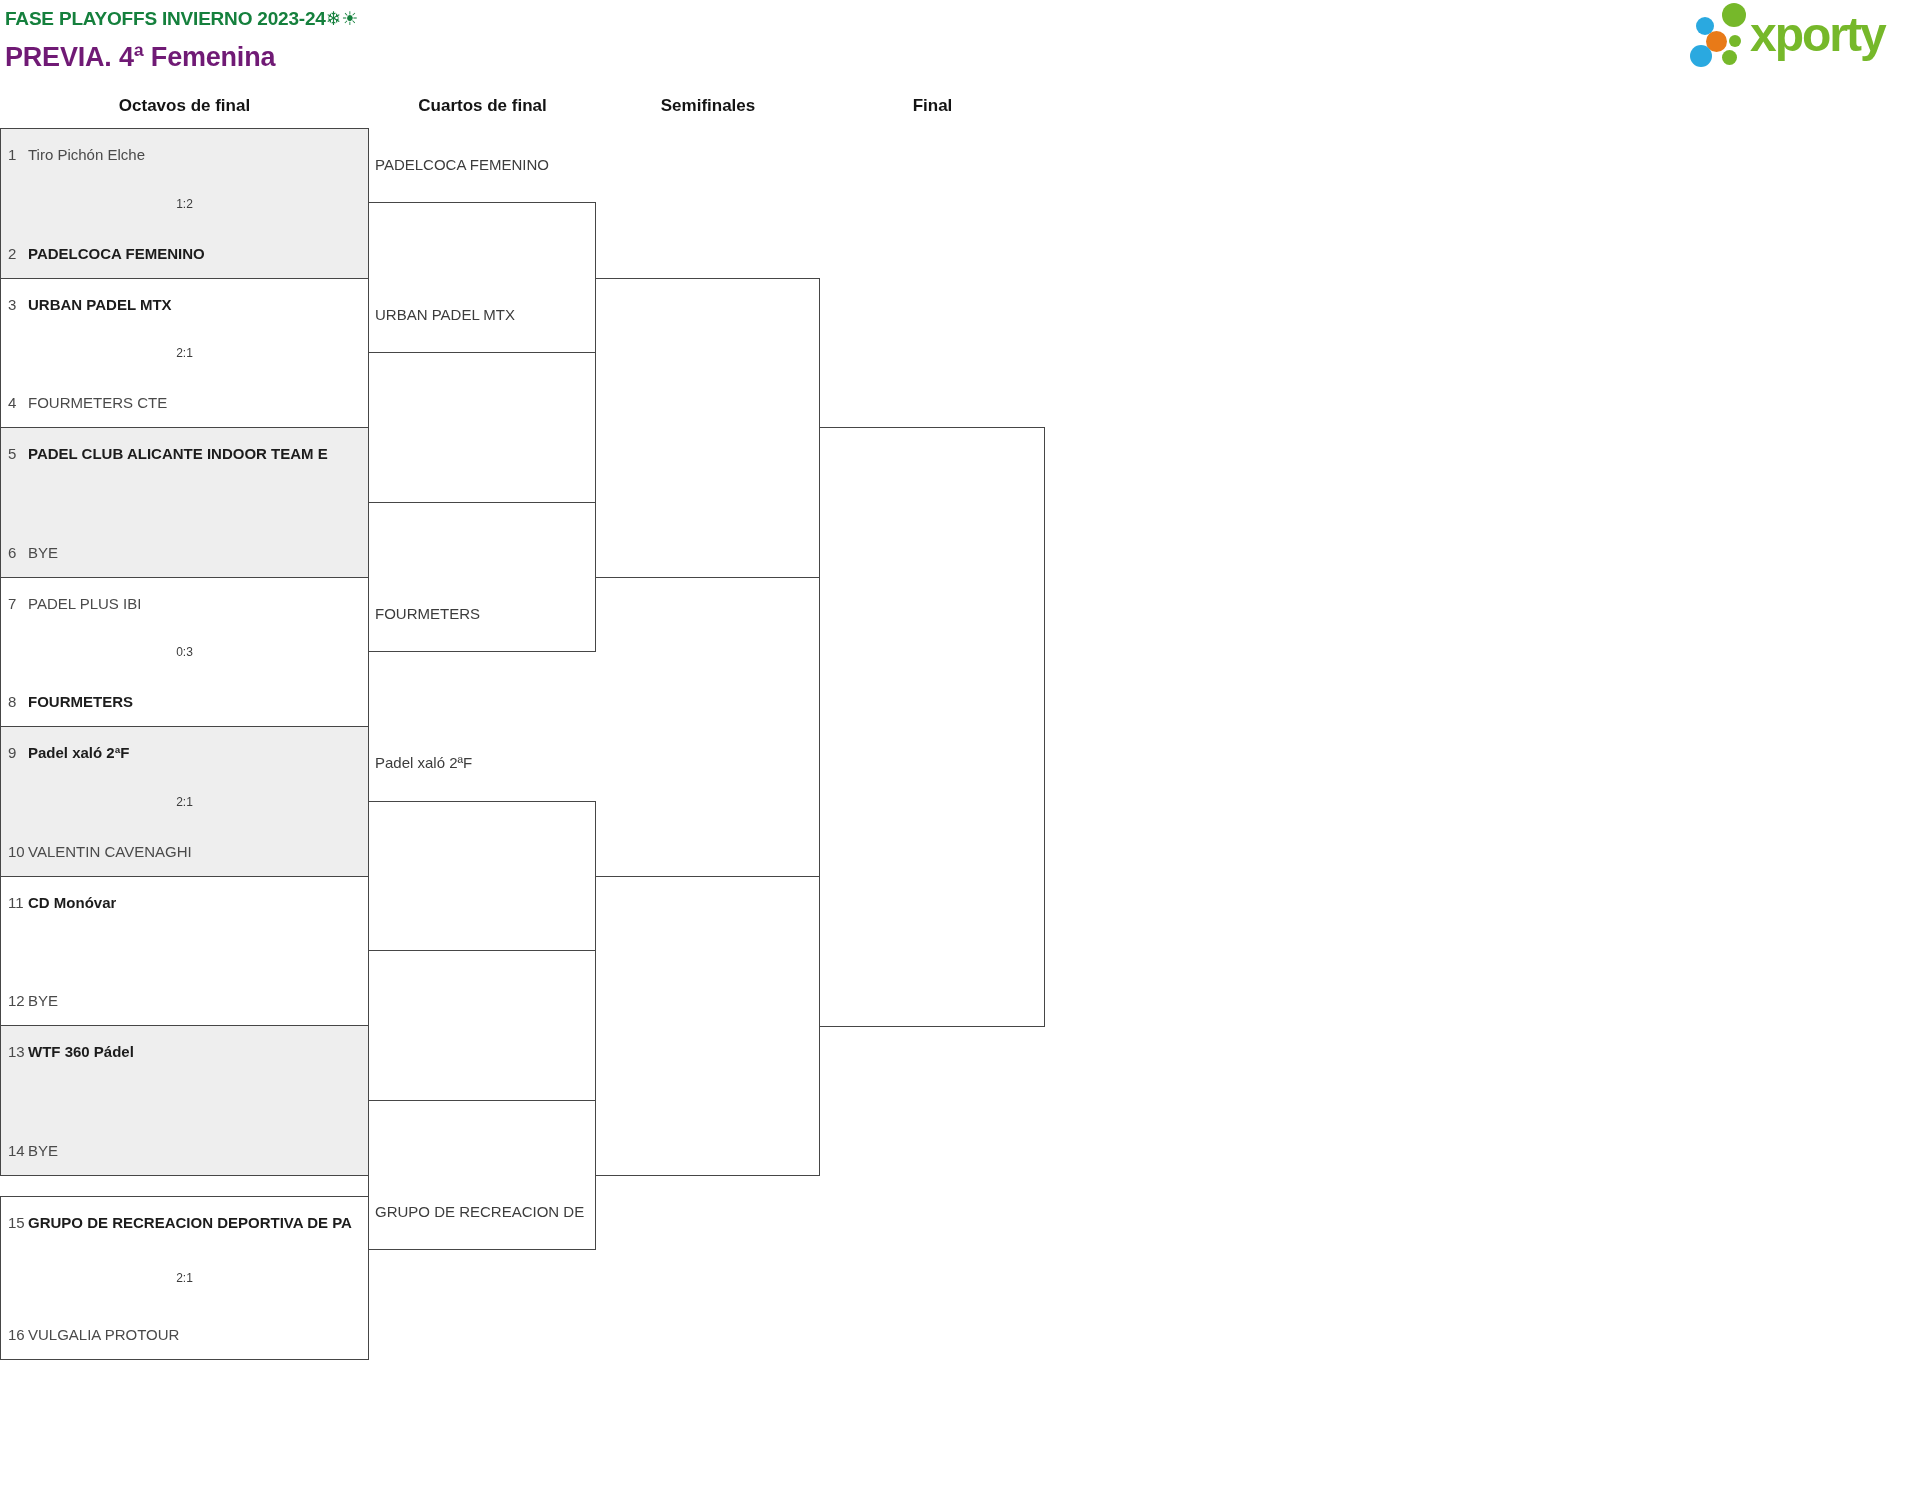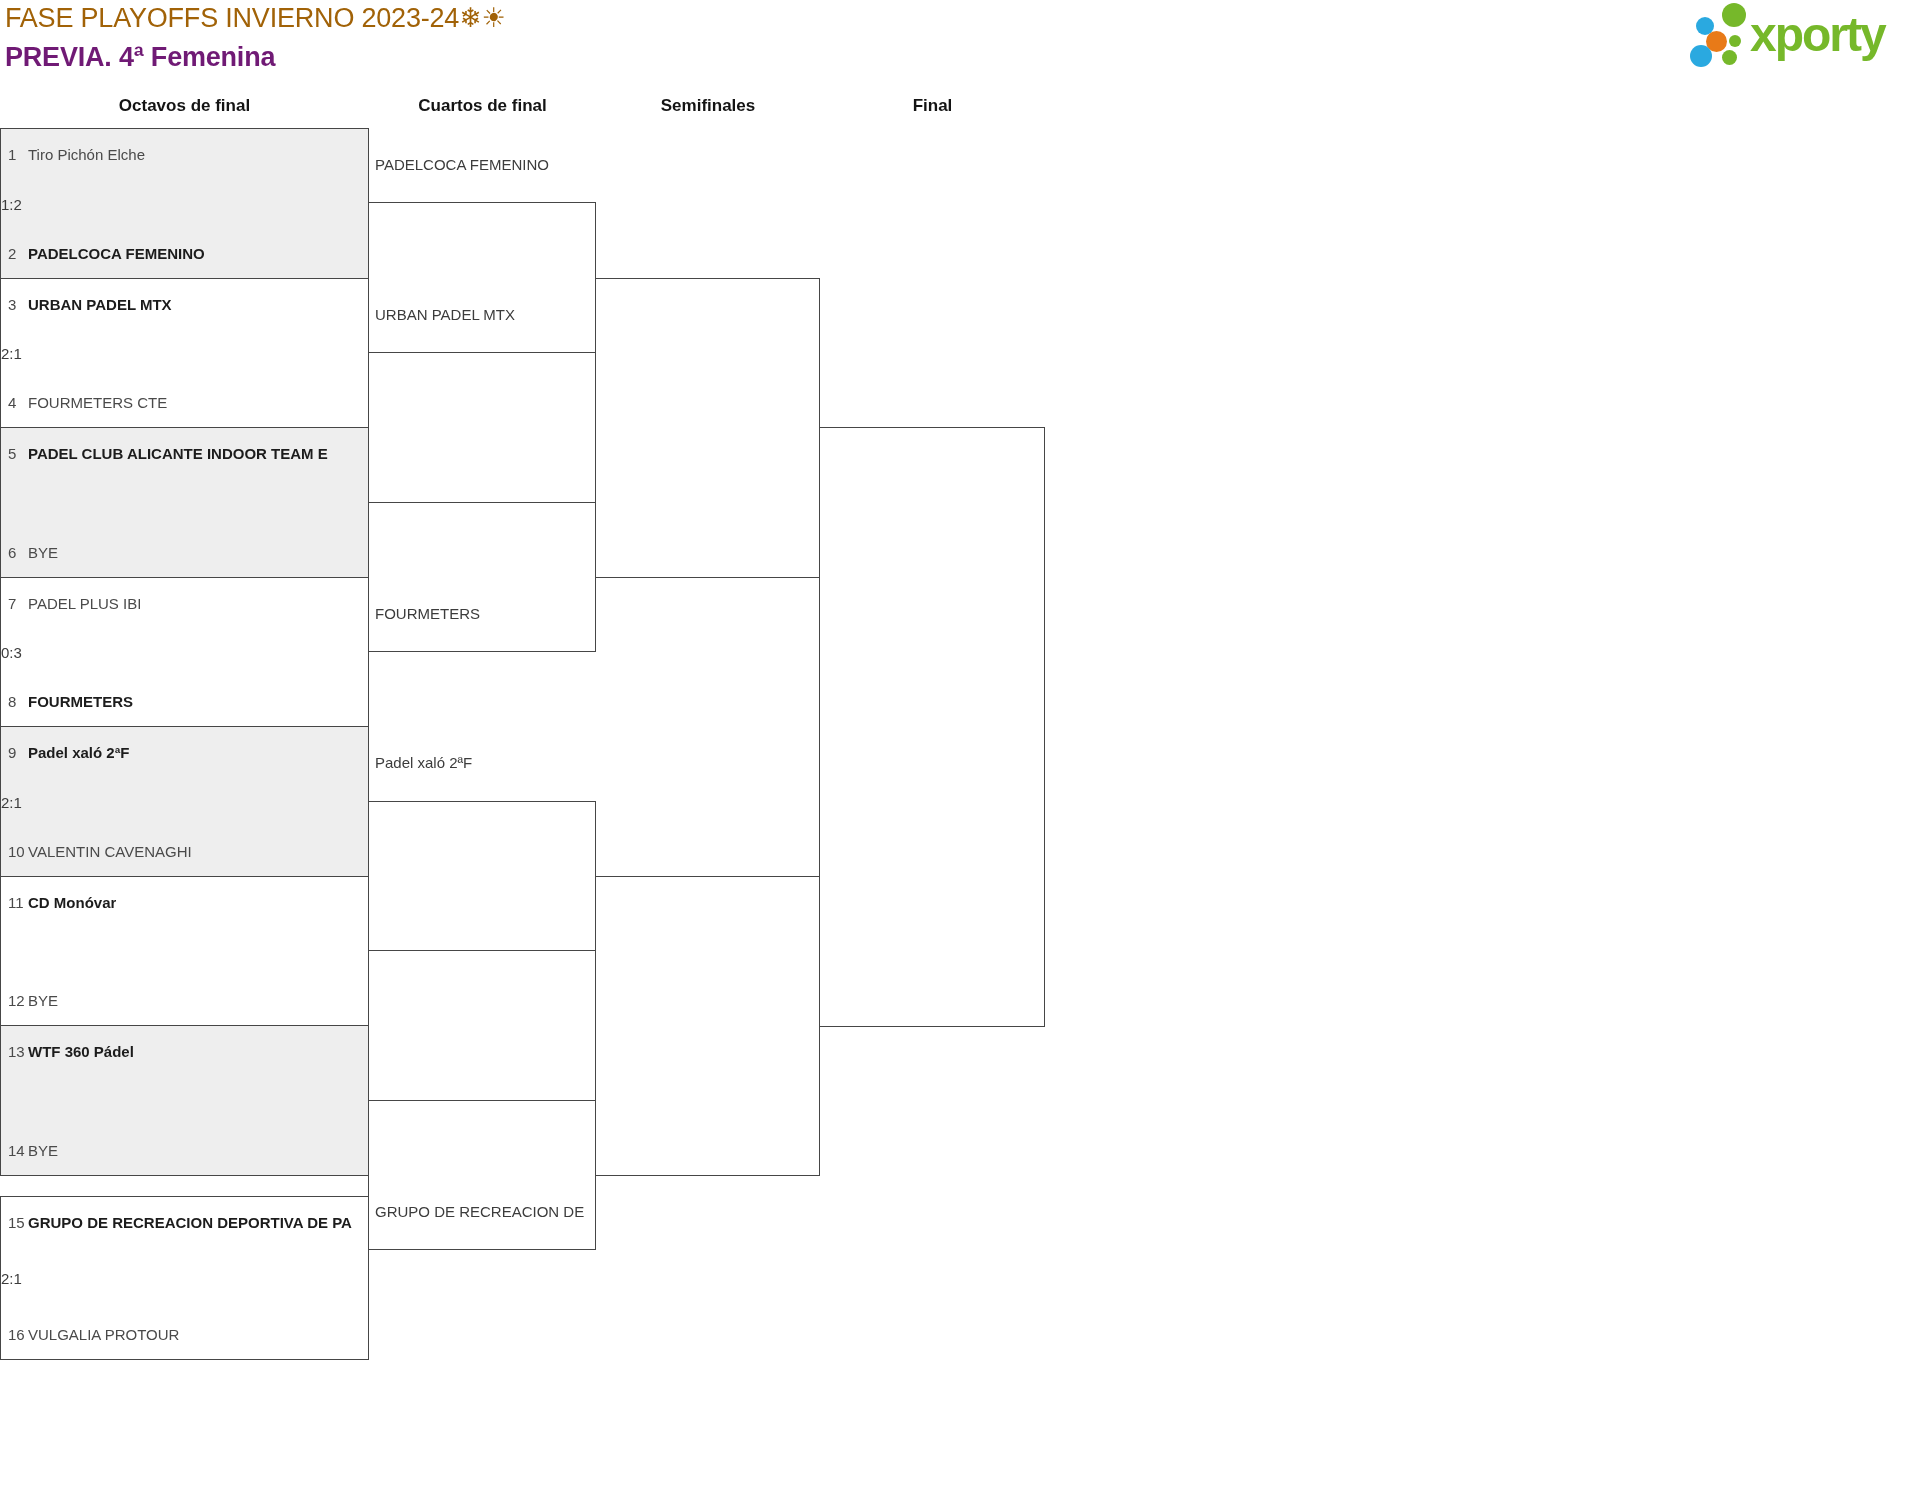--- a/index.html
+++ b/index.html
@@ -6,21 +6,21 @@
   * { margin:0; padding:0; box-sizing:border-box; }
   html,body { background:#ffffff; }
   .page {
     position:relative; width:1920px; height:1492px; overflow:hidden;
     background:#ffffff; color:#141414;
     font-family:"Liberation Sans","DejaVu Sans",sans-serif;
   }
 
   
   .titles { position:absolute; left:5px; top:0px; }
-  .title    { font-size:27px; font-weight:400; line-height:37px; letter-spacing:-0.2px; color:#a16207; white-space:pre; }
+  .title    { font-size:19px; font-weight:700; line-height:37px; letter-spacing:-0.2px; color:#15803d; white-space:pre; }
   .subtitle { font-size:27px; font-weight:700; line-height:40px; letter-spacing:-0.2px; color:#701a75; }
 
   .logo { position:absolute; left:1688px; top:2px; width:226px; height:72px; cursor:pointer; }
   .logo-dots { position:absolute; left:0; top:0; width:62px; height:70px; }
   .dot { position:absolute; border-radius:50%; }
   .d-green-big   { left:34px; top:1px;  width:24px; height:24px; background:var(--logo-green,#76b82a); }
   .d-blue-small  { left:8px;  top:15px; width:18px; height:18px; background:var(--logo-blue,#2aa9e0); }
   .d-orange      { left:18px; top:29px; width:21px; height:21px; background:var(--logo-orange,#e87a18); }
   .d-green-mid   { left:41px; top:33px; width:12px; height:12px; background:var(--logo-green,#76b82a); }
   .d-blue-big    { left:2px;  top:43px; width:22px; height:22px; background:var(--logo-blue,#2aa9e0); }
@@ -53,21 +53,21 @@
   .m5 { top:876px;  height:150px; }
   .m6 { top:1025px; height:151px; }
   .m7 { top:1196px; height:164px; }
 
   .team { display:flex; align-items:center; height:26px; padding-left:7px; font-size:15px; color:#4a4a4a; }
   .seed { flex:0 0 17px; width:17px; color:#4a4a4a; }
   .tname { margin-left:3px; white-space:nowrap; overflow:hidden; max-width:330px; color:#4a4a4a; }
   .tname.winner { font-weight:700; color:#1c1c1c; }
   .score {
     position:absolute; left:0; top:50%; transform:translateY(-50%);
-    width:100%; text-align:left; font-size:15px; color:#3c3c3c;
+    width:100%; text-align:center; font-size:12px; color:#3c3c3c;
   }
 
   
   .rect { position:absolute; border:1px solid var(--line,#464646); background:transparent; }
   .qf0 { left:368px; top:202px;  width:228px; height:151px; }
   .qf1 { left:368px; top:502px;  width:228px; height:150px; }
   .qf2 { left:368px; top:801px;  width:228px; height:150px; }
   .qf3 { left:368px; top:1100px; width:228px; height:150px; }
   .sf0 { left:595px; top:278px;  width:225px; height:300px; }
   .sf1 { left:595px; top:876px;  width:225px; height:300px; }

